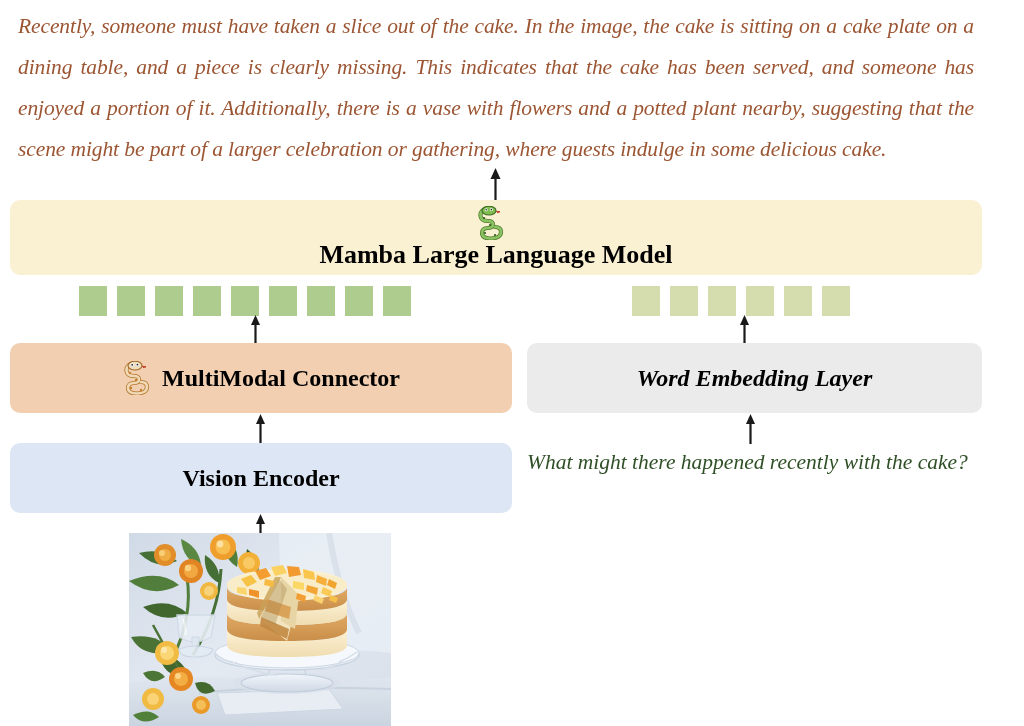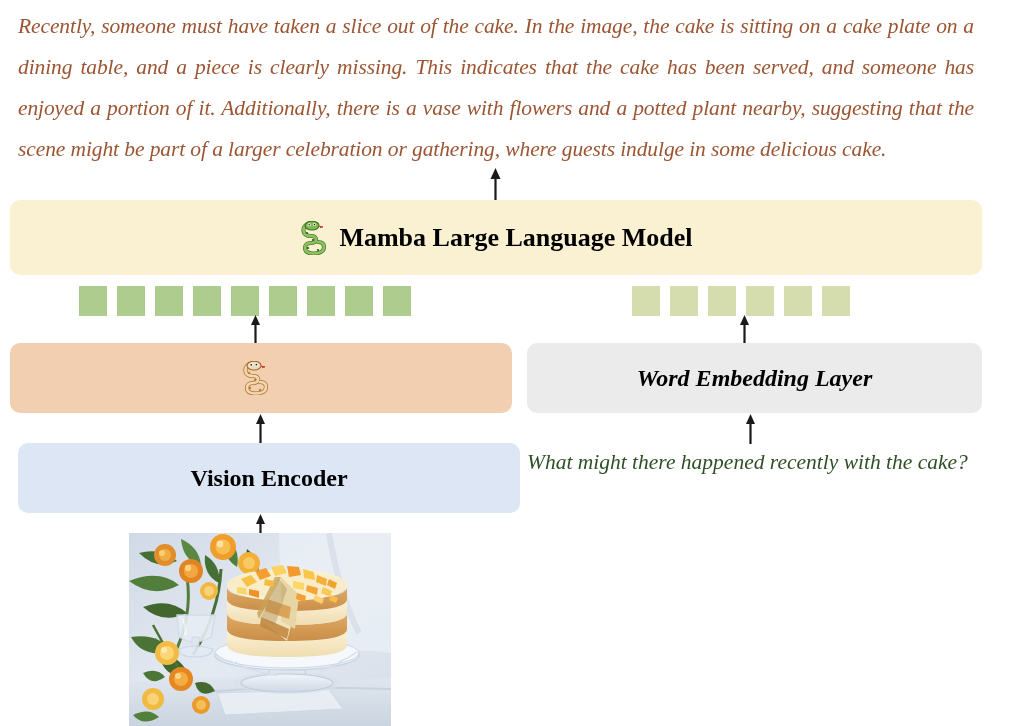--- a/index.html
+++ b/index.html
@@ -74,21 +74,20 @@
     font-style: italic;
   }
   #word-embed-box .node-label { font-size: 24px; }
 
   #vision-encoder-box {
     left: 10px;
     top: 443px;
     width: 502px;
     height: 70px;
     background: #DDE6F5;
-    margin-left: 8px;
   }
   #vision-encoder-box .node-label { font-size: 24px; }
 
   
   .snake-icon {
     display: inline-block;
     width: 30px;
     height: 34px;
     margin-right: 10px;
     position: relative;
@@ -158,21 +157,21 @@
 
 <div id="response-text" style="color: rgb(156, 85, 50);">Recently, someone must have taken a slice out of the cake. In the image, the cake is sitting on a cake plate on a dining table, and a piece is clearly missing. This indicates that the cake has been served, and someone has enjoyed a portion of it. Additionally, there is a vase with flowers and a potted plant nearby, suggesting that the scene might be part of a larger celebration or gathering, where guests indulge in some delicious cake.</div>
 
 <div class="arrow" style="left:489px; top:168px; height:34px;">
   <svg width="13" height="34" viewBox="0 0 13 34">
     <line x1="6.5" y1="34" x2="6.5" y2="9" stroke="#1a1a1a" stroke-width="2.2"></line>
     <polygon points="6.5,0 1.5,11 11.5,11" fill="#1a1a1a"></polygon>
   </svg>
 </div>
 
-<div class="node-box" id="mamba-box" style="background: rgb(250, 240, 210);">
+<div class="node-box" id="mamba-box" style="background: rgb(250, 240, 210); flex-direction: column;">
   <span class="snake-icon">
     <svg width="30" height="34" viewBox="0 0 30 34">
       <path d="M14 2 C7 2 4 6 4.5 10 C5 14 9 15 12 15 C15.5 15 17 16.5 17 18.5 C17 20.5 15 22 12 22 C8 22 6 24 6 27 C6 30.5 9.5 32.5 15 32.5 C21 32.5 25 30 25 26 C25 22.5 22.5 21 19 21" fill="none" stroke="#4f7f31" stroke-width="4.2" stroke-linecap="round"></path>
       <path d="M14 2 C7 2 4 6 4.5 10 C5 14 9 15 12 15 C15.5 15 17 16.5 17 18.5 C17 20.5 15 22 12 22 C8 22 6 24 6 27 C6 30.5 9.5 32.5 15 32.5 C21 32.5 25 30 25 26 C25 22.5 22.5 21 19 21" fill="none" stroke="#8dc262" stroke-width="2.6" stroke-linecap="round"></path>
       <ellipse cx="13" cy="4.6" rx="7" ry="4.4" fill="#7ebd4e" stroke="#3d6b24" stroke-width="1.1"></ellipse>
       <circle cx="10.2" cy="3.8" r="1.5" fill="#ffffff"></circle>
       <circle cx="10.2" cy="3.8" r="0.8" fill="#1a1a1a"></circle>
       <circle cx="15.4" cy="3.6" r="1.5" fill="#ffffff"></circle>
       <circle cx="15.4" cy="3.6" r="0.8" fill="#1a1a1a"></circle>
       <path d="M20 5.2 l4 0.6 l-3 0.9" fill="none" stroke="#c23b22" stroke-width="1"></path>
@@ -230,20 +229,21 @@
       <circle cx="10.2" cy="3.8" r="0.9" fill="#1a1a1a"></circle>
       <circle cx="15.4" cy="3.6" r="1.6" fill="#ffffff"></circle>
       <circle cx="15.4" cy="3.6" r="0.9" fill="#1a1a1a"></circle>
       <path d="M20 5.2 l4 0.6 l-3 0.9" fill="none" stroke="#c23b22" stroke-width="1"></path>
       <circle cx="8" cy="12" r="1.2" fill="#c5802f"></circle>
       <circle cx="14" cy="19" r="1.2" fill="#c5802f"></circle>
       <circle cx="9" cy="27" r="1.2" fill="#c5802f"></circle>
       <circle cx="19" cy="29" r="1.2" fill="#c5802f"></circle>
     </svg>
   </span>
+  <span class="node-label">MultiModal Connector</span>
 </div>
 
 <div class="node-box" id="word-embed-box" style="background: rgb(235, 235, 235);">
   <span class="node-label">Word Embedding Layer</span>
 </div>
 
 <div class="arrow" style="left:249px; top:316px; height:0px;"></div>
 
 <div class="arrow" style="left:738px; top:316px; height:0px;"></div>
 

